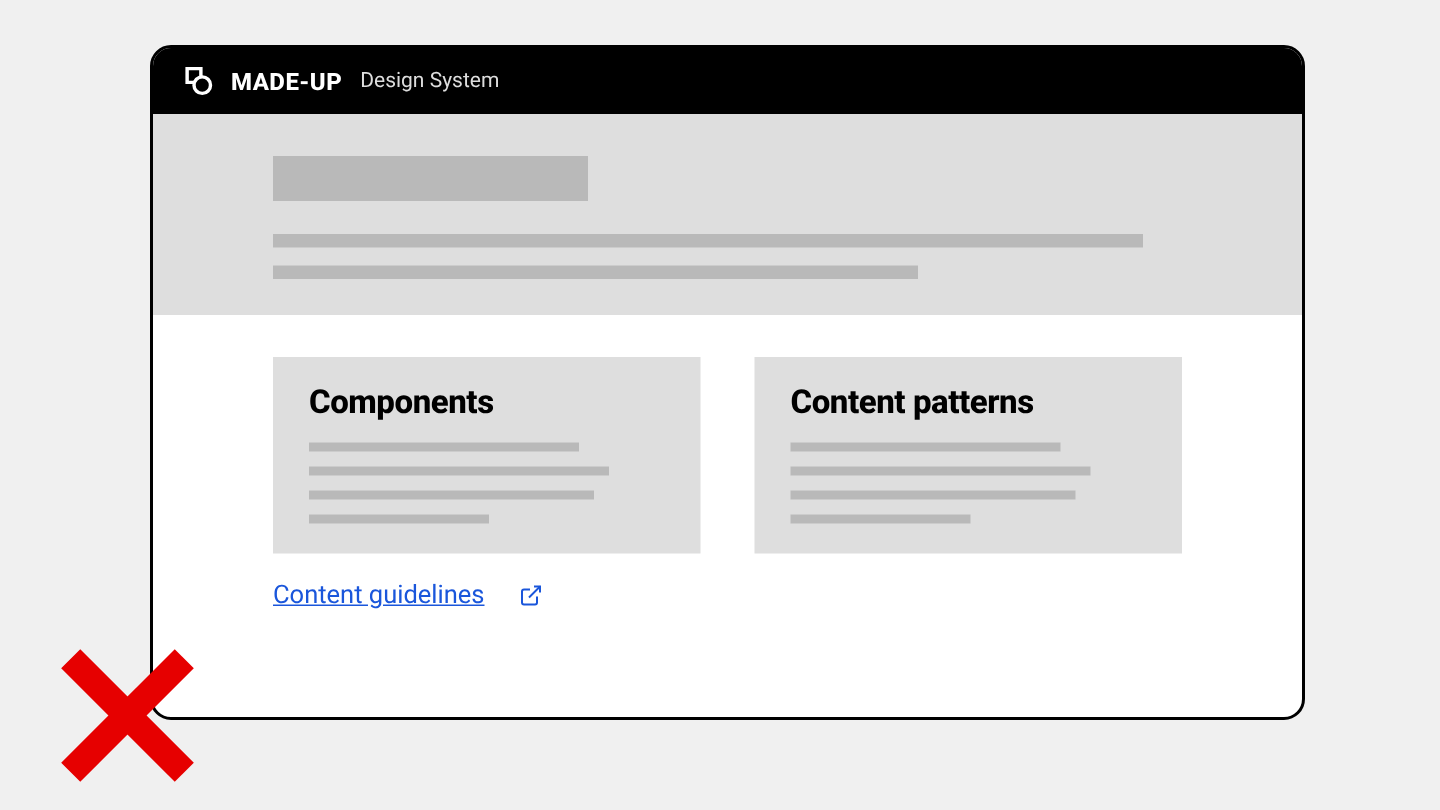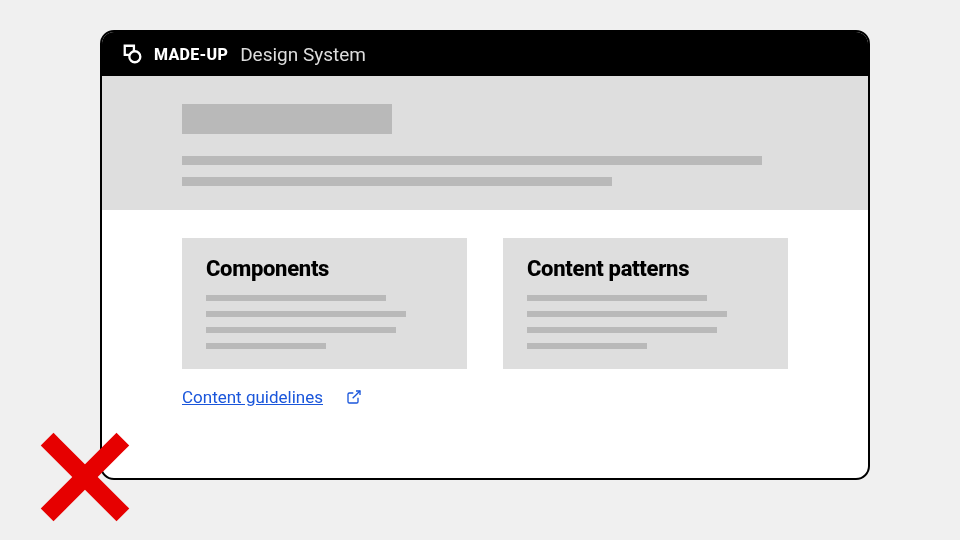--- a/index.html
+++ b/index.html
@@ -39,21 +39,21 @@
       width: 22px;
       height: 22px;
       flex-shrink: 0;
     }
     .brand {
       font-weight: 800;
       font-size: 16px;
       letter-spacing: 0.3px;
     }
     .subbrand {
-      font-size: 19px;
+      font-size: 14px;
       font-weight: 400;
       color: #ddd;
       margin-left: 2px;
     }
     .hero {
       background: #dedede;
       padding: 28px 80px 24px 80px;
     }
     .hero-title-skel {
       width: 210px;

